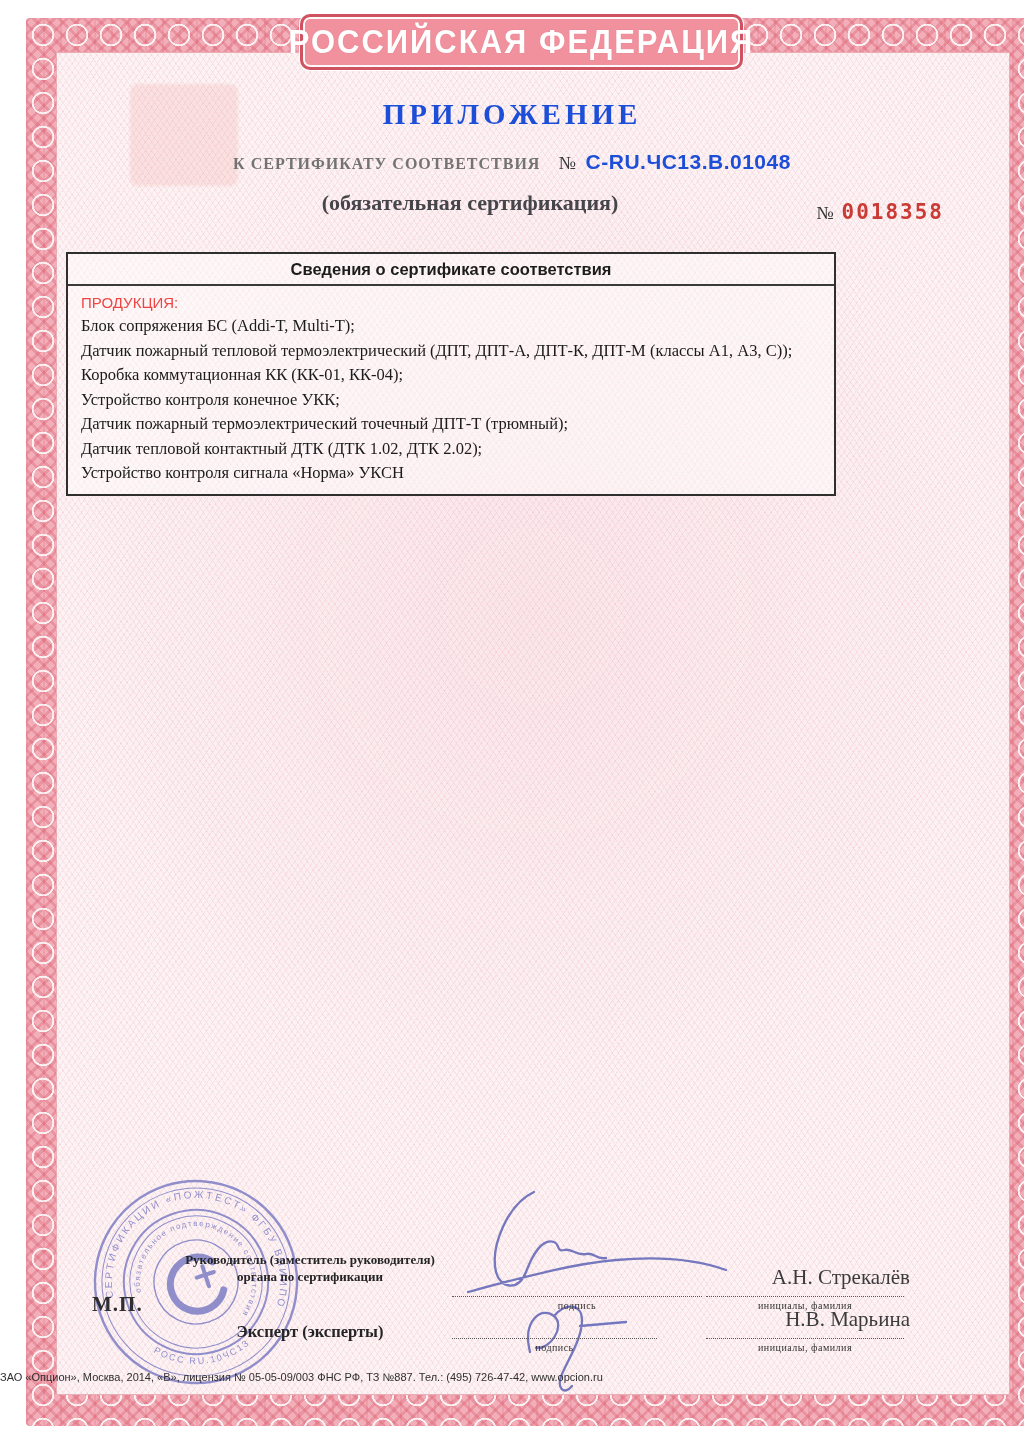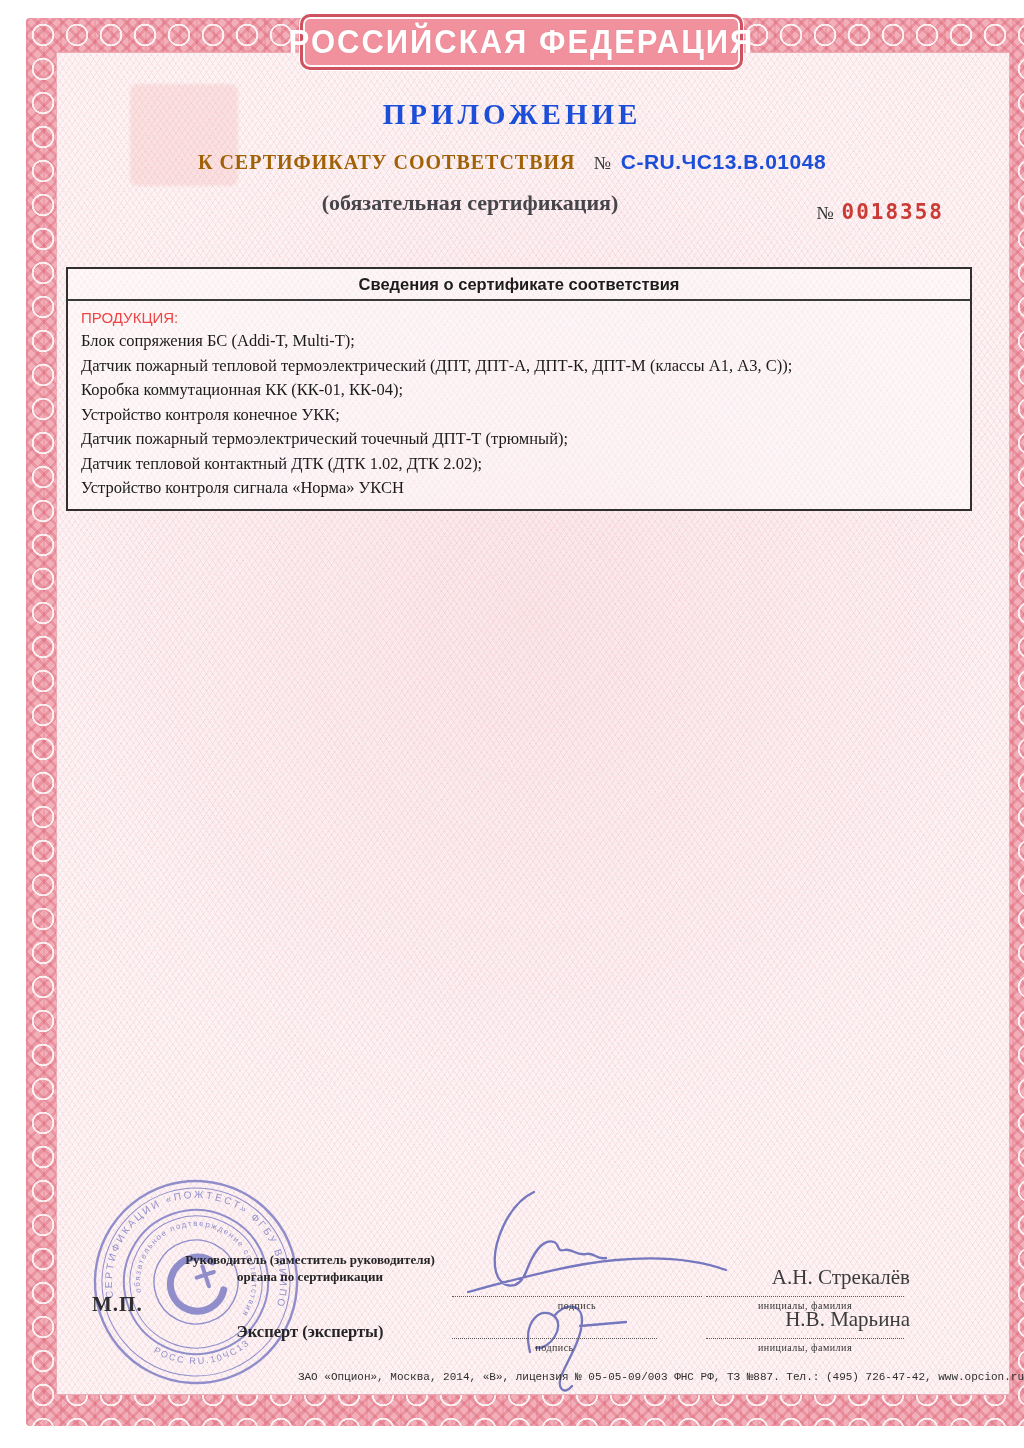--- a/index.html
+++ b/index.html
@@ -67,21 +67,21 @@
   .doc-title{
     position:absolute;left:0;top:98px;width:1024px;
     text-align:center;
     font-weight:bold;font-size:29px;letter-spacing:4px;
     color:#1d4ed8;
   }
   .cert-line{
     position:absolute;left:0;top:150px;width:1024px;
     text-align:center;white-space:nowrap;
   }
-  .cert-line .subtitle{font-weight:bold;font-size:20px;letter-spacing:1px;color:#a16207;}
+  .cert-line .subtitle{font-weight:bold;font-size:16px;letter-spacing:1px;color:#737373;}
   .cert-line .no-sign{font-size:18px;color:#3a3a3c;margin-left:14px;margin-right:6px;}
   .cert-line .cert-no{
     font-family:"Liberation Sans", sans-serif;
     font-weight:bold;font-size:21px;color:#1d4ed8;
     letter-spacing:.5px;
   }
   .cert-type{
     position:absolute;left:240px;top:190px;width:460px;
     text-align:center;
     font-weight:bold;font-size:22px;color:#46464a;
@@ -91,25 +91,24 @@
     white-space:nowrap;
   }
   .form-number .no-sign{font-size:18px;color:#333;margin-right:8px;}
   .form-number .digits{
     font-family:"DejaVu Sans Mono","Liberation Mono", monospace;
     font-weight:bold;font-size:21px;letter-spacing:2px;
     color:#cb3b35;
   }
   
   .info-box{
-    position:absolute;left:66px;top:252px;width:906px;height:244px;
+    position:absolute;left:66px;top:252px;width:770px;height:244px;
     border:2px solid #2f2f2f;
     background:rgba(255,255,255,.45);
     box-sizing:border-box;
-    margin-top:15px;
   }
   .info-box-header{
     text-align:center;
     font-family:"Liberation Sans", sans-serif;
     font-weight:bold;font-size:16.5px;color:#1c1c1c;
     padding:6px 0 5px 0;
     border-bottom:2px solid #3a3a3a;
   }
   .info-box-body{padding:8px 12px 0 13px;}
   .products-label{
@@ -153,22 +152,22 @@
     font-size:21px;color:#3b3b3d;white-space:nowrap;
   }
   .name-1{left:700px;top:1265px;width:210px;}
   .name-2{left:700px;top:1307px;width:210px;}
   
   .stamp-svg{position:absolute;left:86px;top:1172px;opacity:.8;}
   .ink-svg{position:absolute;left:430px;top:1160px;}
   
   .footer-line{
     position:absolute;left:0;top:1371px;width:1024px;
-    text-align:right;
-    font-family:Liberation Mono, monospace;
+    text-align:left;
+    font-family:Liberation Sans, sans-serif;
     font-size:11px;color:#2e2e2e;
   }
 </style>
 </head>
 <body>
 
 <div class="page">
 
   <div class="band-frame"></div>
   <div class="inner-field"></div>

